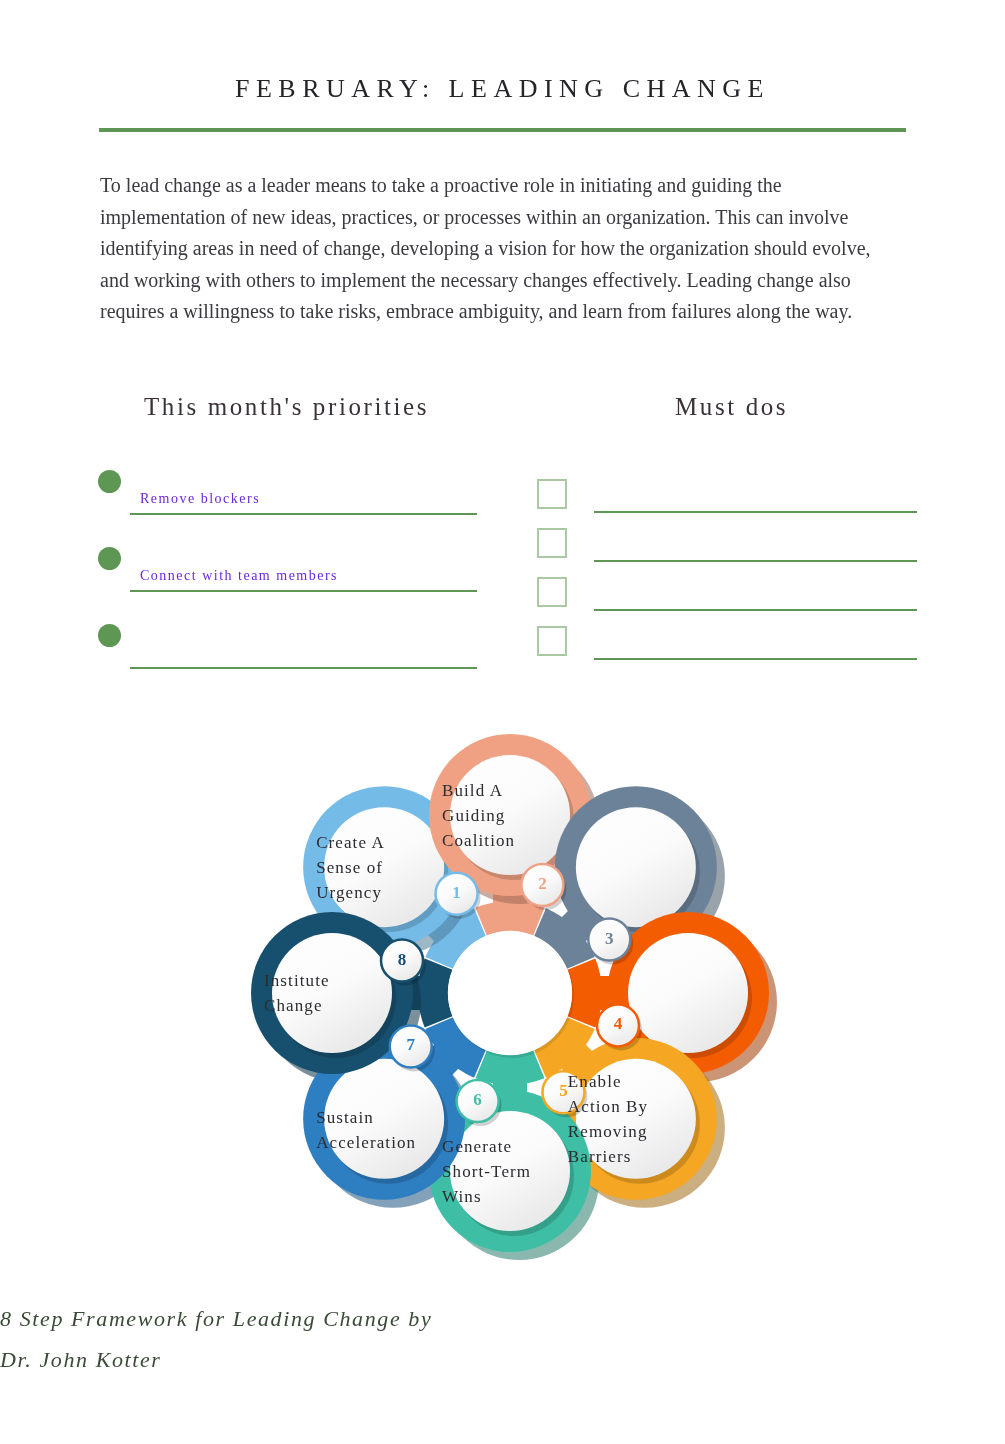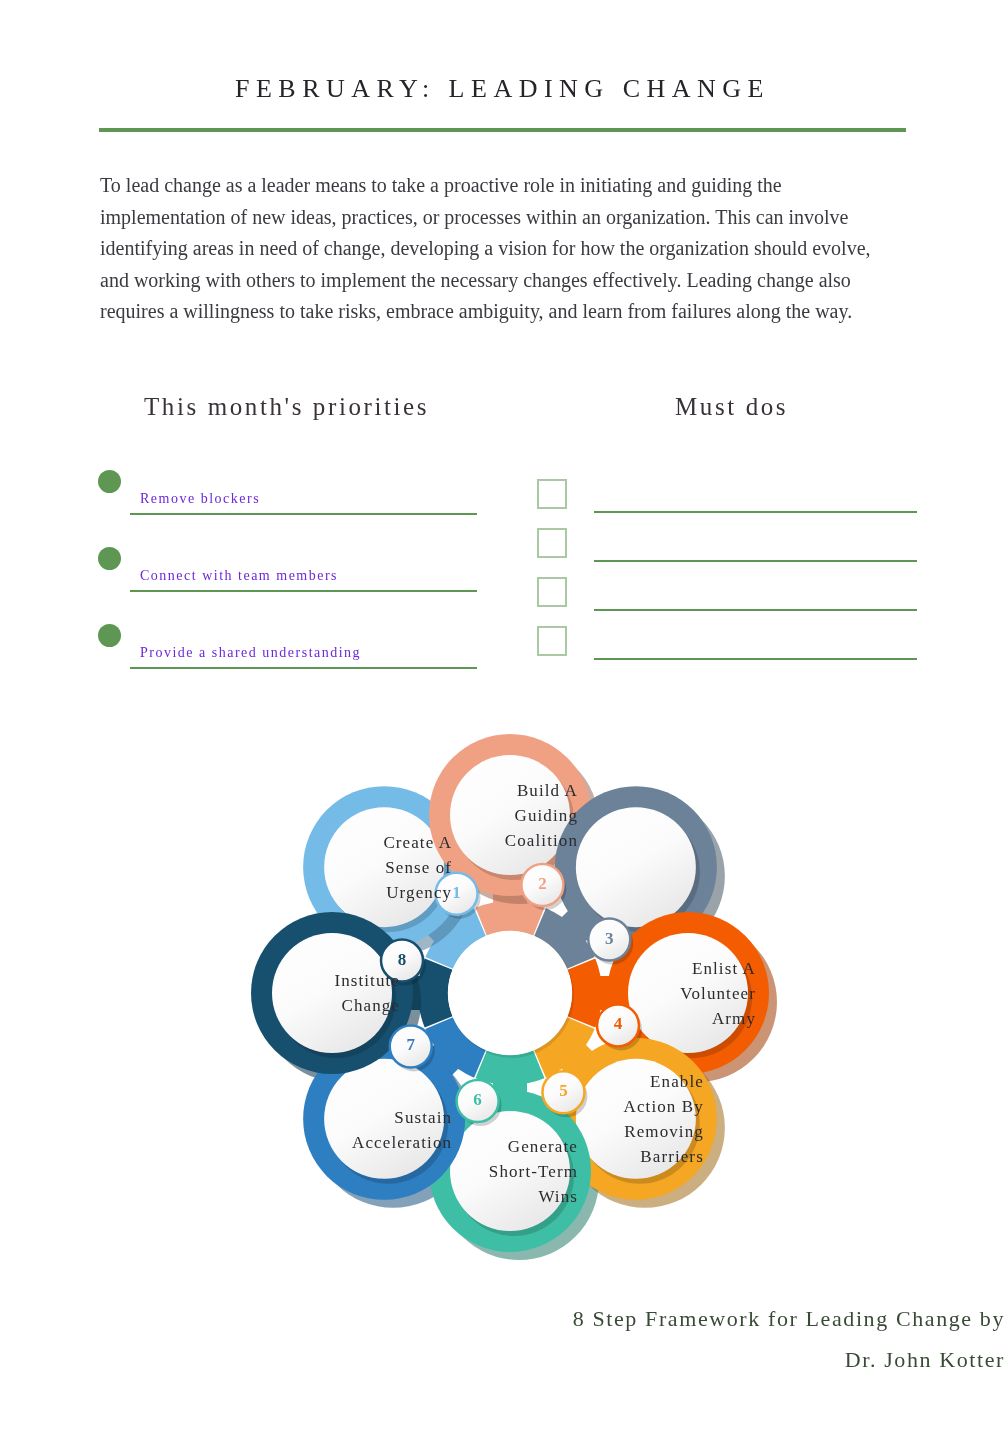--- a/index.html
+++ b/index.html
@@ -118,21 +118,21 @@
   
   .diagram {
     position: absolute;
     left: 203px; top: 693px;
     width: 615px; height: 600px;
   }
   .diagram svg { display: block; }
 
   .petal-text {
     position: absolute;
-    text-align: right;
+    text-align: left;
     font-size: 17px;
     line-height: 25px;
     letter-spacing: 1.1px;
     color: #2b2b30;
     pointer-events: none;
     font-family: Liberation Serif, serif;
   }
   .badge-text {
     position: absolute;
     text-align: center;
@@ -140,25 +140,26 @@
     font-weight: 700;
     letter-spacing: 0;
     pointer-events: none;
   }
 
   
   .caption {
     position: absolute;
     left: 0; top: 1298px;
     width: 1005px;
-    text-align: right;
+    text-align: left;
     font-size: 22px;
     letter-spacing: 1.6px;
     line-height: 41px;
     color: #394a36;
+    font-style: italic;
   }
 </style>
 </head>
 <body>
 
 <div class="page-title">FEBRUARY: LEADING CHANGE</div>
 <div class="title-rule"></div>
 
 <div class="intro">To lead change as a leader means to take a proactive role in initiating and guiding the implementation of new ideas, practices, or processes within an organization. This can involve identifying areas in need of change, developing a vision for how the organization should evolve, and working with others to implement the necessary changes effectively. Leading change also requires a willingness to take risks, embrace ambiguity, and learn from failures along the way.</div>
 
@@ -171,21 +172,20 @@
     <span class="prio-label">Remove blockers</span>
     <span class="prio-line"></span>
   </div>
   <div class="prio-row">
     <span class="prio-dot"></span>
     <span class="prio-label">Connect with team members</span>
     <span class="prio-line"></span>
   </div>
   <div class="prio-row">
     <span class="prio-dot"></span>
-    <span class="prio-label">Provide a shared understanding</span>
     <span class="prio-line"></span>
   </div>
 </div>
 
 <div class="mustdos">
   <div class="must-row">
     <span class="must-box"></span>
     <span class="must-line"></span>
   </div>
   <div class="must-row">
@@ -292,25 +292,20 @@
       <div>Urgency</div>
     </div>
     <div class="badge-text" style="width: 42px; left: 232.543px; top: 189.722px; color: rgb(116, 187, 232);">1</div>
     <div class="petal-text" style="width: 136px; left: 239px; top: 84.5px;">
       <div>Build A</div>
       <div>Guiding</div>
       <div>Coalition</div>
     </div>
     <div class="badge-text" style="width: 42px; left: 318.4px; top: 181px; color: rgb(240, 161, 131);">2</div>
     <div class="badge-text" style="width: 42px; left: 385.278px; top: 235.543px; color: rgb(108, 130, 153);">3</div>
-    <div class="petal-text" style="width: 136px; left: 417px; top: 262.5px;">
-      <div>Enlist A</div>
-      <div>Volunteer</div>
-      <div>Army</div>
-    </div>
     <div class="badge-text" style="width: 42px; left: 394px; top: 321.4px; color: rgb(244, 92, 2);">4</div>
     <div class="petal-text" style="width: 136px; left: 364.865px; top: 375.865px;">
       <div>Enable</div>
       <div>Action By</div>
       <div>Removing</div>
       <div>Barriers</div>
     </div>
     <div class="badge-text" style="width: 42px; left: 339.457px; top: 388.278px; color: rgb(245, 166, 35);">5</div>
     <div class="petal-text" style="width: 136px; left: 239px; top: 440.5px;">
       <div>Generate</div>

